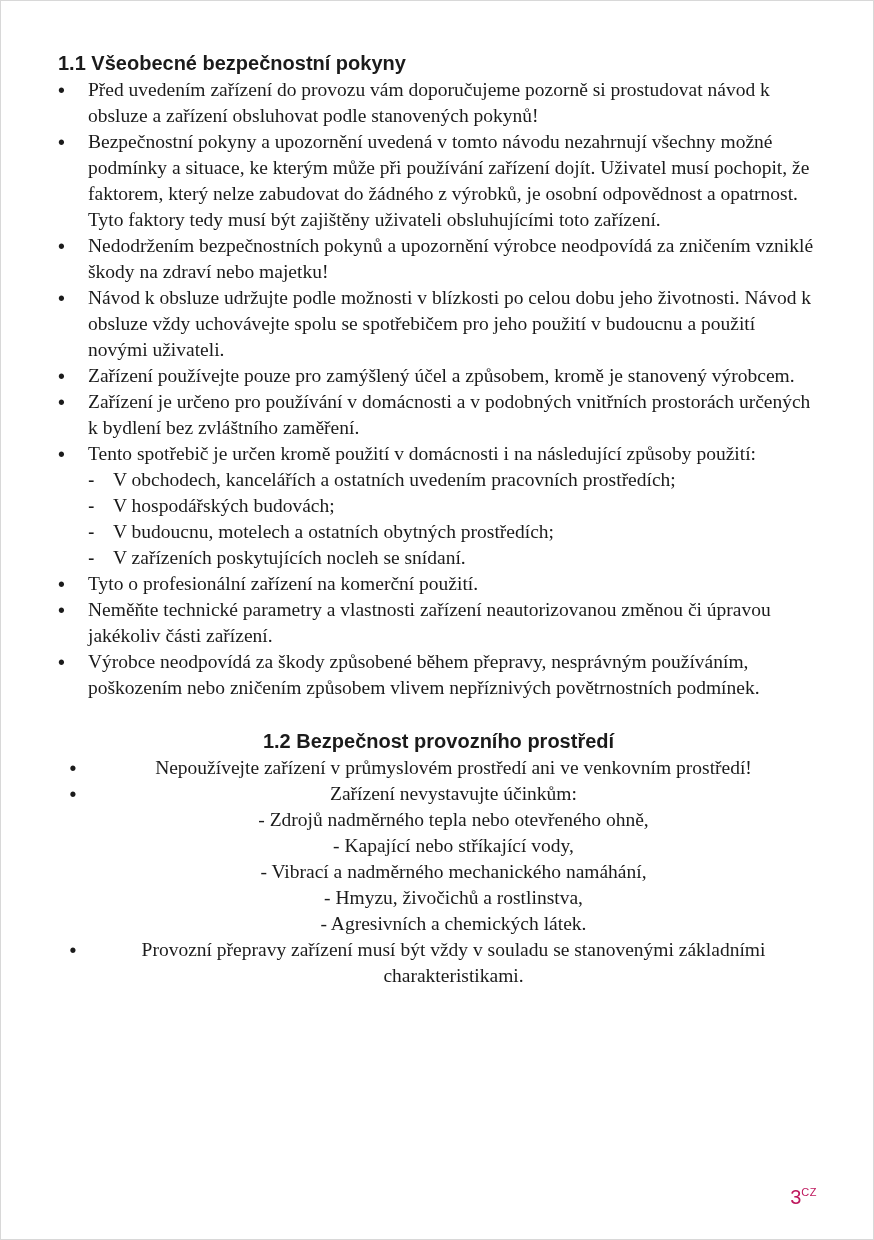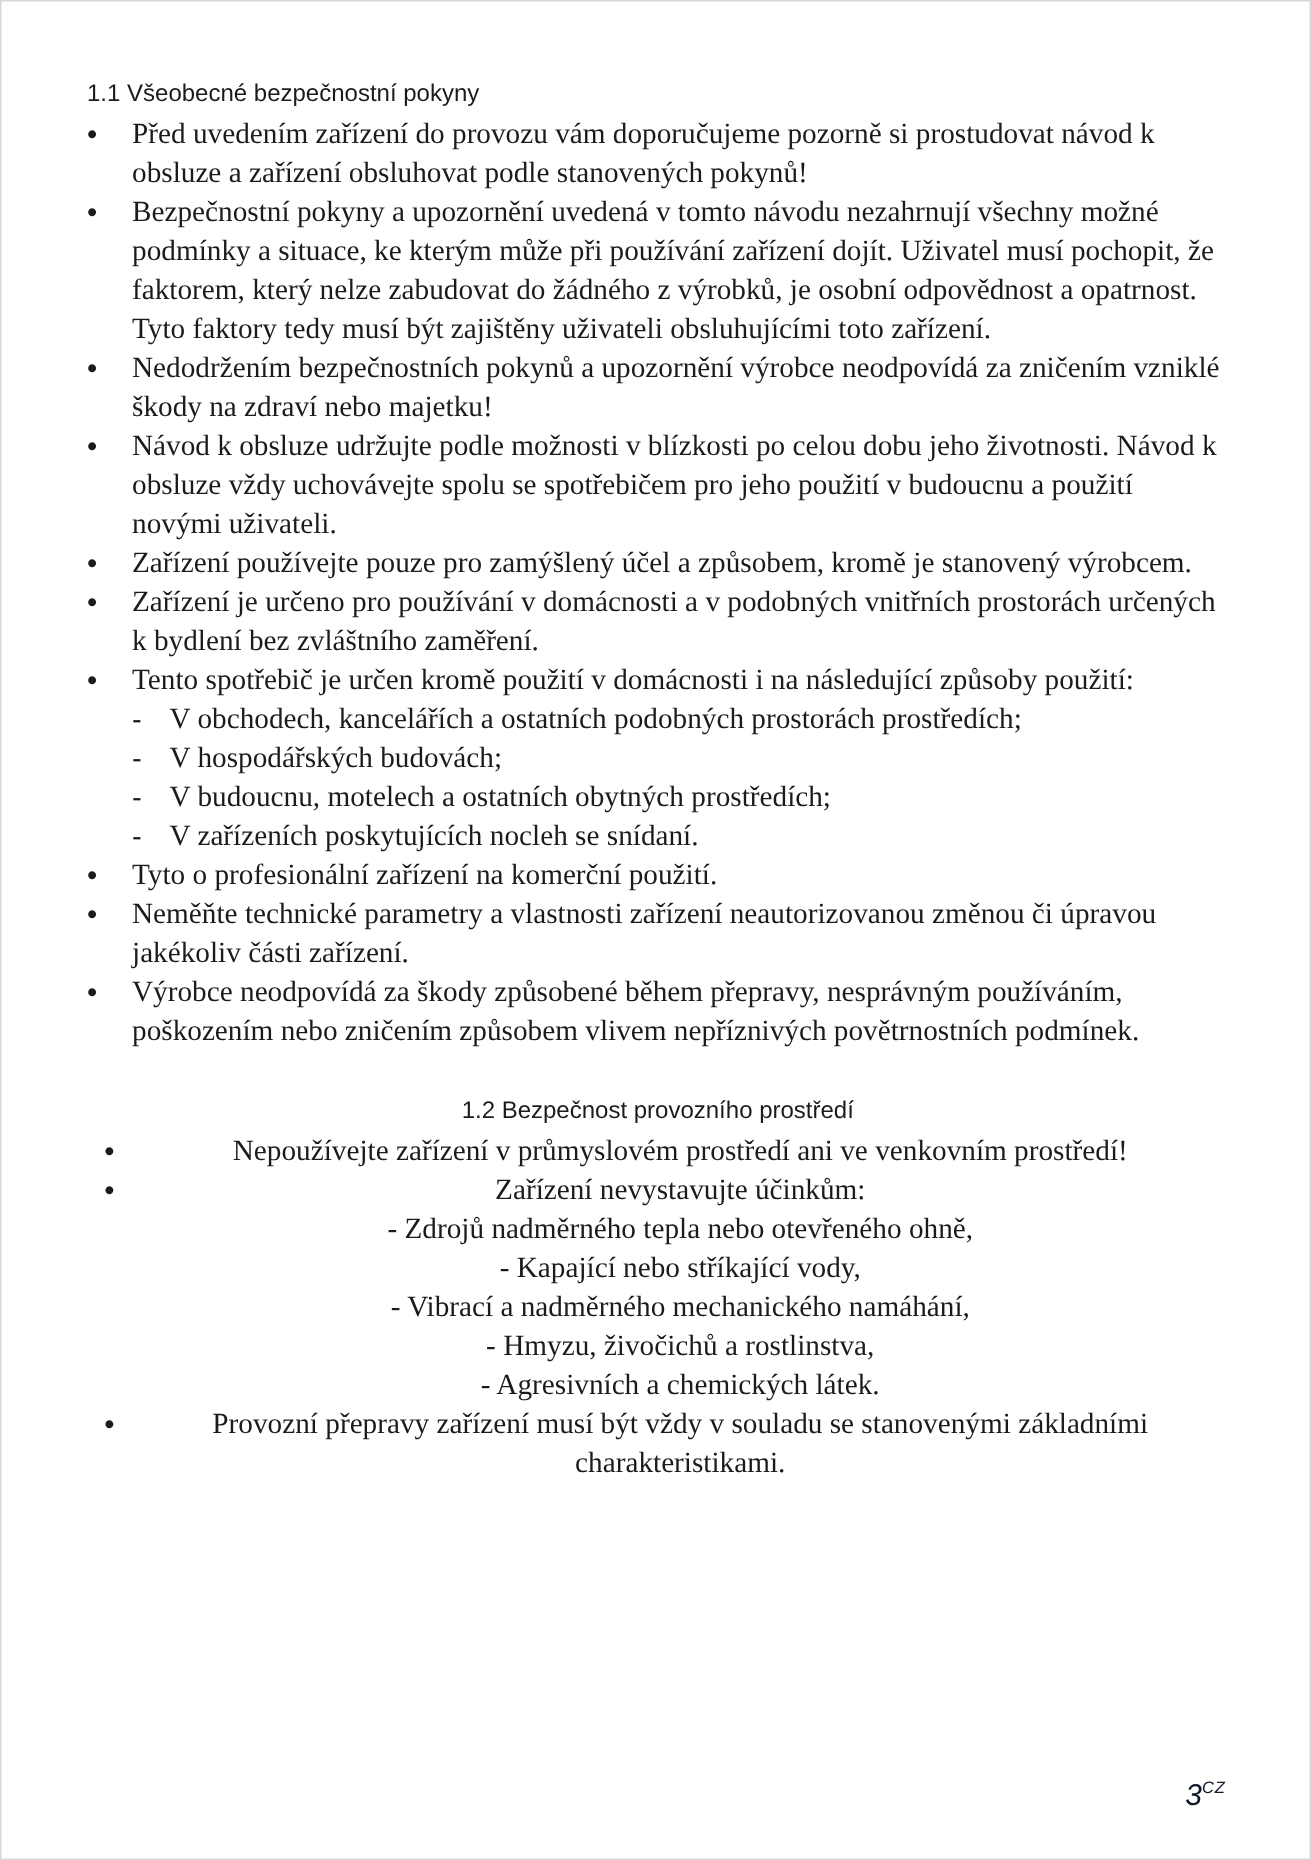--- a/index.html
+++ b/index.html
@@ -13,22 +13,22 @@
     box-sizing: border-box;
     border: 1px solid #d8d8d8;
     overflow: hidden;
   }
   .content {
     padding: 48px 54px 0 57px;
   }
   .doc-section { margin: 0; }
   .doc-section + .doc-section { margin-top: 26px; text-align: center; }
   .section-title {
-    font-size: 16px;
-    font-weight: normal;
+    font-size: 20px;
+    font-weight: bold;
     margin: 0;
     line-height: 28px;
   }
   .list-item {
     display: flex;
     font-size: 19.5px;
     line-height: 26px;
   }
   .list-item .marker {
     flex: 0 0 30px;
@@ -42,22 +42,21 @@
   .item-text {
     flex: 1;
     white-space: pre-line;
     font-family: Liberation Serif, serif;
   }
   .page-number {
     position: absolute;
     right: 56px;
     bottom: 30px;
     font-size: 20px;
-    color: #0f172a;
-    font-style: italic;
+    color: #be185d;
   }
   .page-number sup {
     font-size: 11px;
     vertical-align: super;
     letter-spacing: 0.5px;
   }
 </style>
 </head>
 <body>
 
@@ -87,21 +86,21 @@
       <div class="list-item">
         <span class="marker">•</span>
         <span class="item-text">Zařízení je určeno pro používání v domácnosti a v podobných vnitřních prostorách určených k bydlení bez zvláštního zaměření.</span>
       </div>
       <div class="list-item">
         <span class="marker">•</span>
         <span class="item-text">Tento spotřebič je určen kromě použití v domácnosti i na následující způsoby použití:</span>
       </div>
       <div class="list-item sub">
         <span class="marker">-</span>
-        <span class="item-text">V obchodech, kancelářích a ostatních podobných prostorách prostředích;</span>
+        <span class="item-text">V obchodech, kancelářích a ostatních uvedením pracovních prostředích;</span>
       </div>
       <div class="list-item sub">
         <span class="marker">-</span>
         <span class="item-text">V hospodářských budovách;</span>
       </div>
       <div class="list-item sub">
         <span class="marker">-</span>
         <span class="item-text">V budoucnu, motelech a ostatních obytných prostředích;</span>
       </div>
       <div class="list-item sub">

